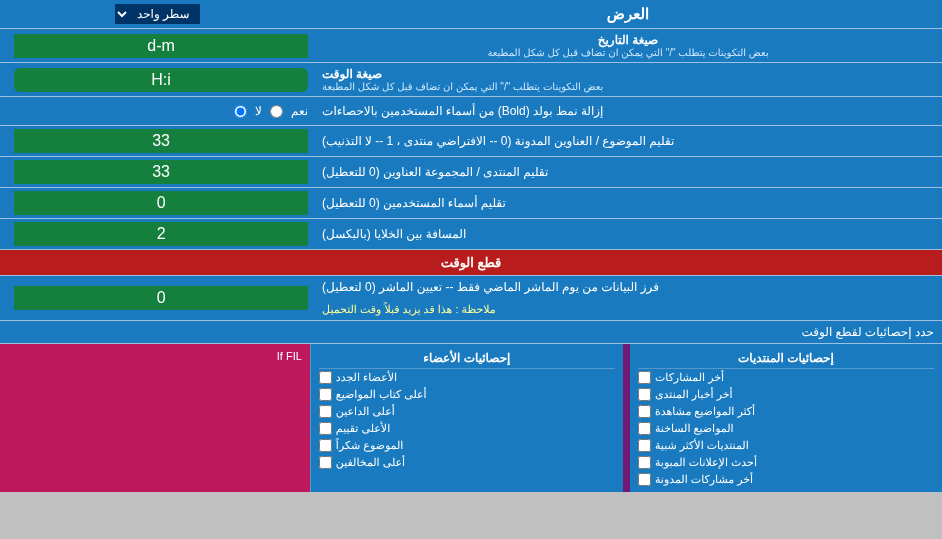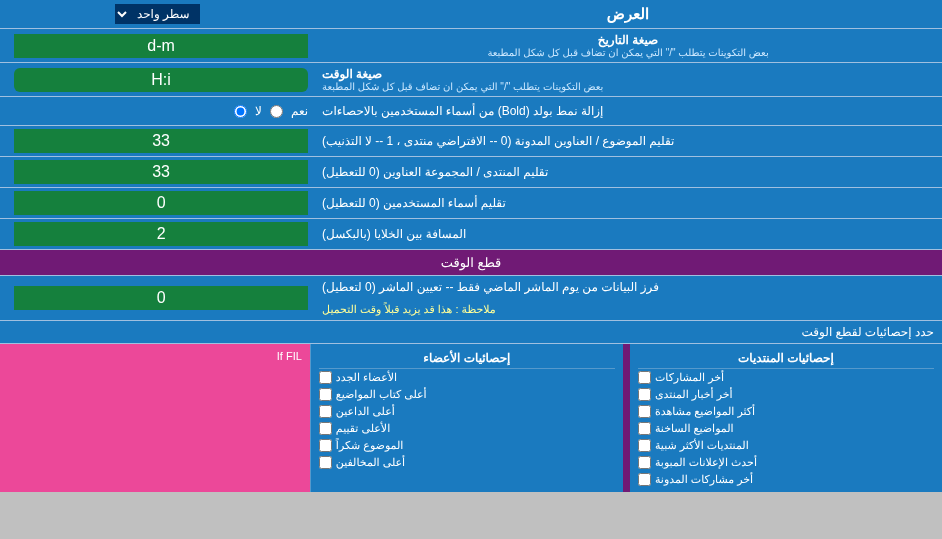--- a/index.html
+++ b/index.html
@@ -46,24 +46,24 @@
       margin-left: 8px;
     }
     .row-input select {
       background: #003366;
       color: #fff;
       border: none;
       padding: 2px 4px;
       font-size: 12px;
     }
     .section-header {
-      background: #701a75;
+      background: #b91c1c;
       color: #fff;
       text-align: center;
-      font-weight: normal;
+      font-weight: bold;
       font-size: 13px;
       padding: 5px;
       border-bottom: 1px solid #a0c0e0;
     }
     .radio-row {
       display: flex;
       align-items: center;
       justify-content: flex-end;
       gap: 8px;
       padding: 2px 0;
@@ -286,17 +286,17 @@
       <div class="checkbox-item">
         <label>الموضوع شكراً</label>
         <input type="checkbox" style="">
       </div>
       <div class="checkbox-item">
         <label>أعلى المخالفين</label>
         <input type="checkbox" style="">
       </div>
     </div>
 
-    <div style="width:33%; background:#ec4899; padding:4px 8px; border-right:1px solid #5599cc;">
+    <div style="width:33%; background:#be185d; padding:4px 8px; border-right:1px solid #5599cc;">
       <div style="color:#fff; font-size:11px; text-align:right; padding-top:2px;">If FIL</div>
     </div>
   </div>
 </div>
 
 </body></html>

